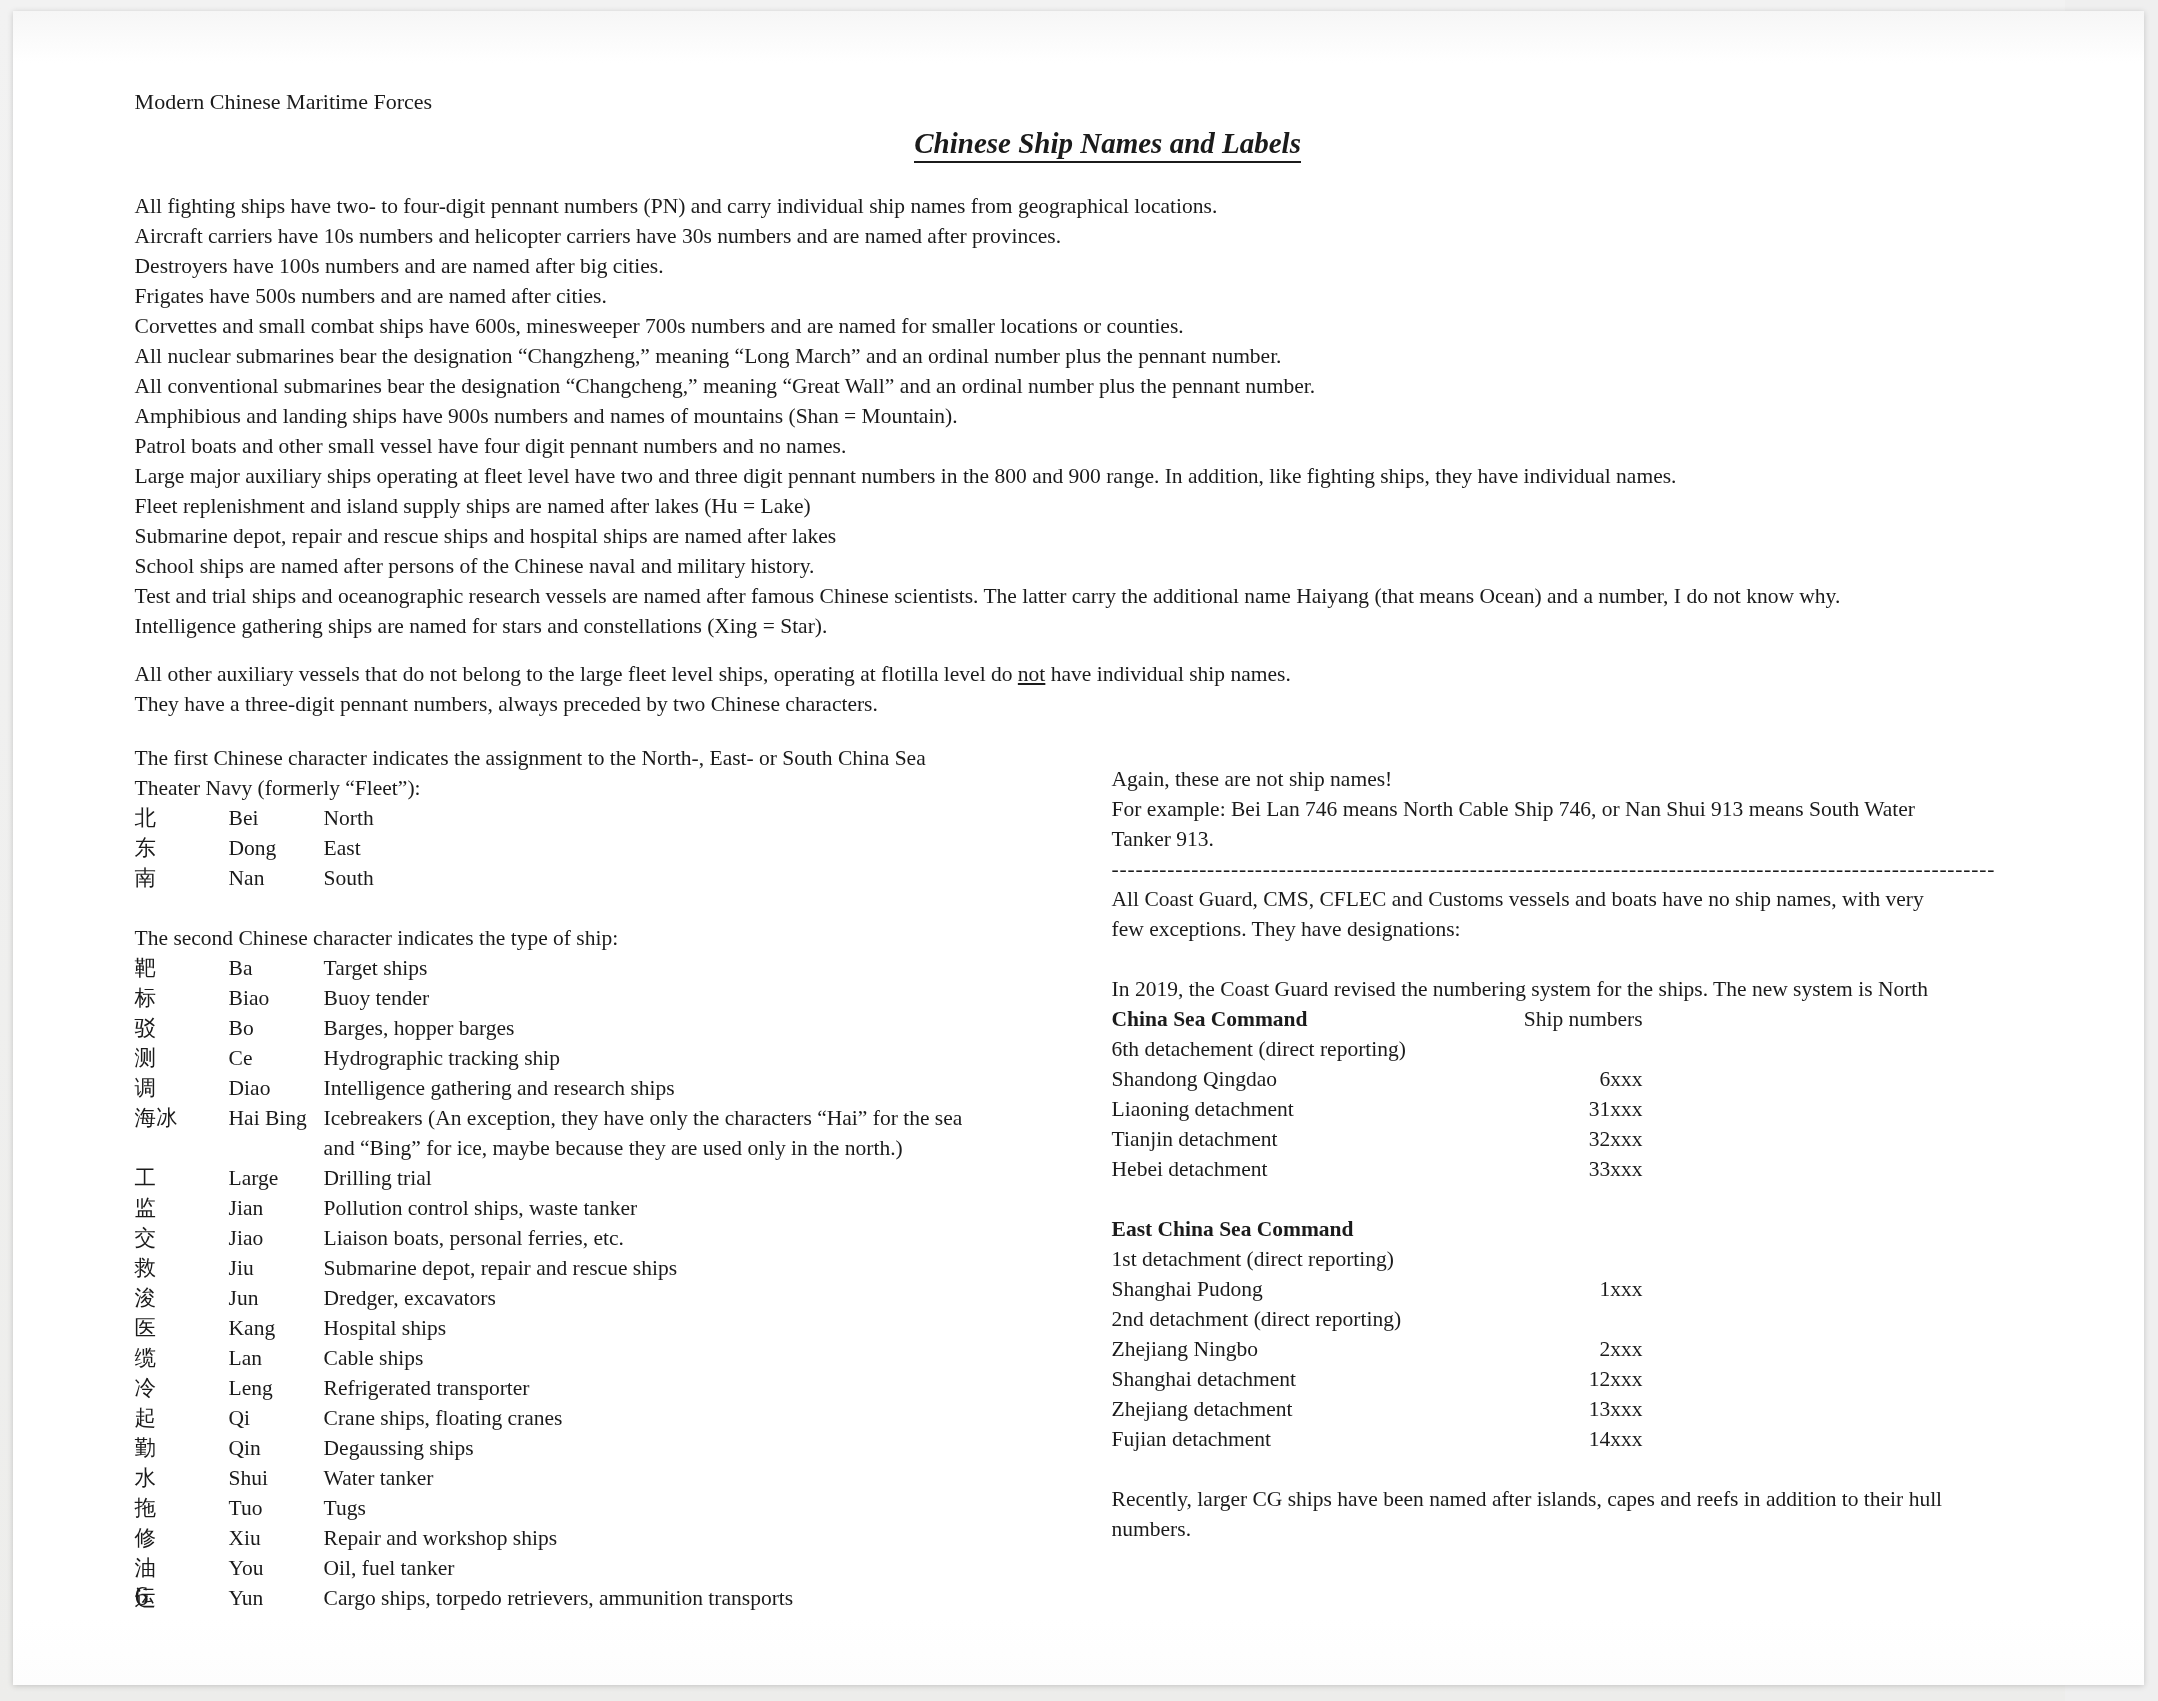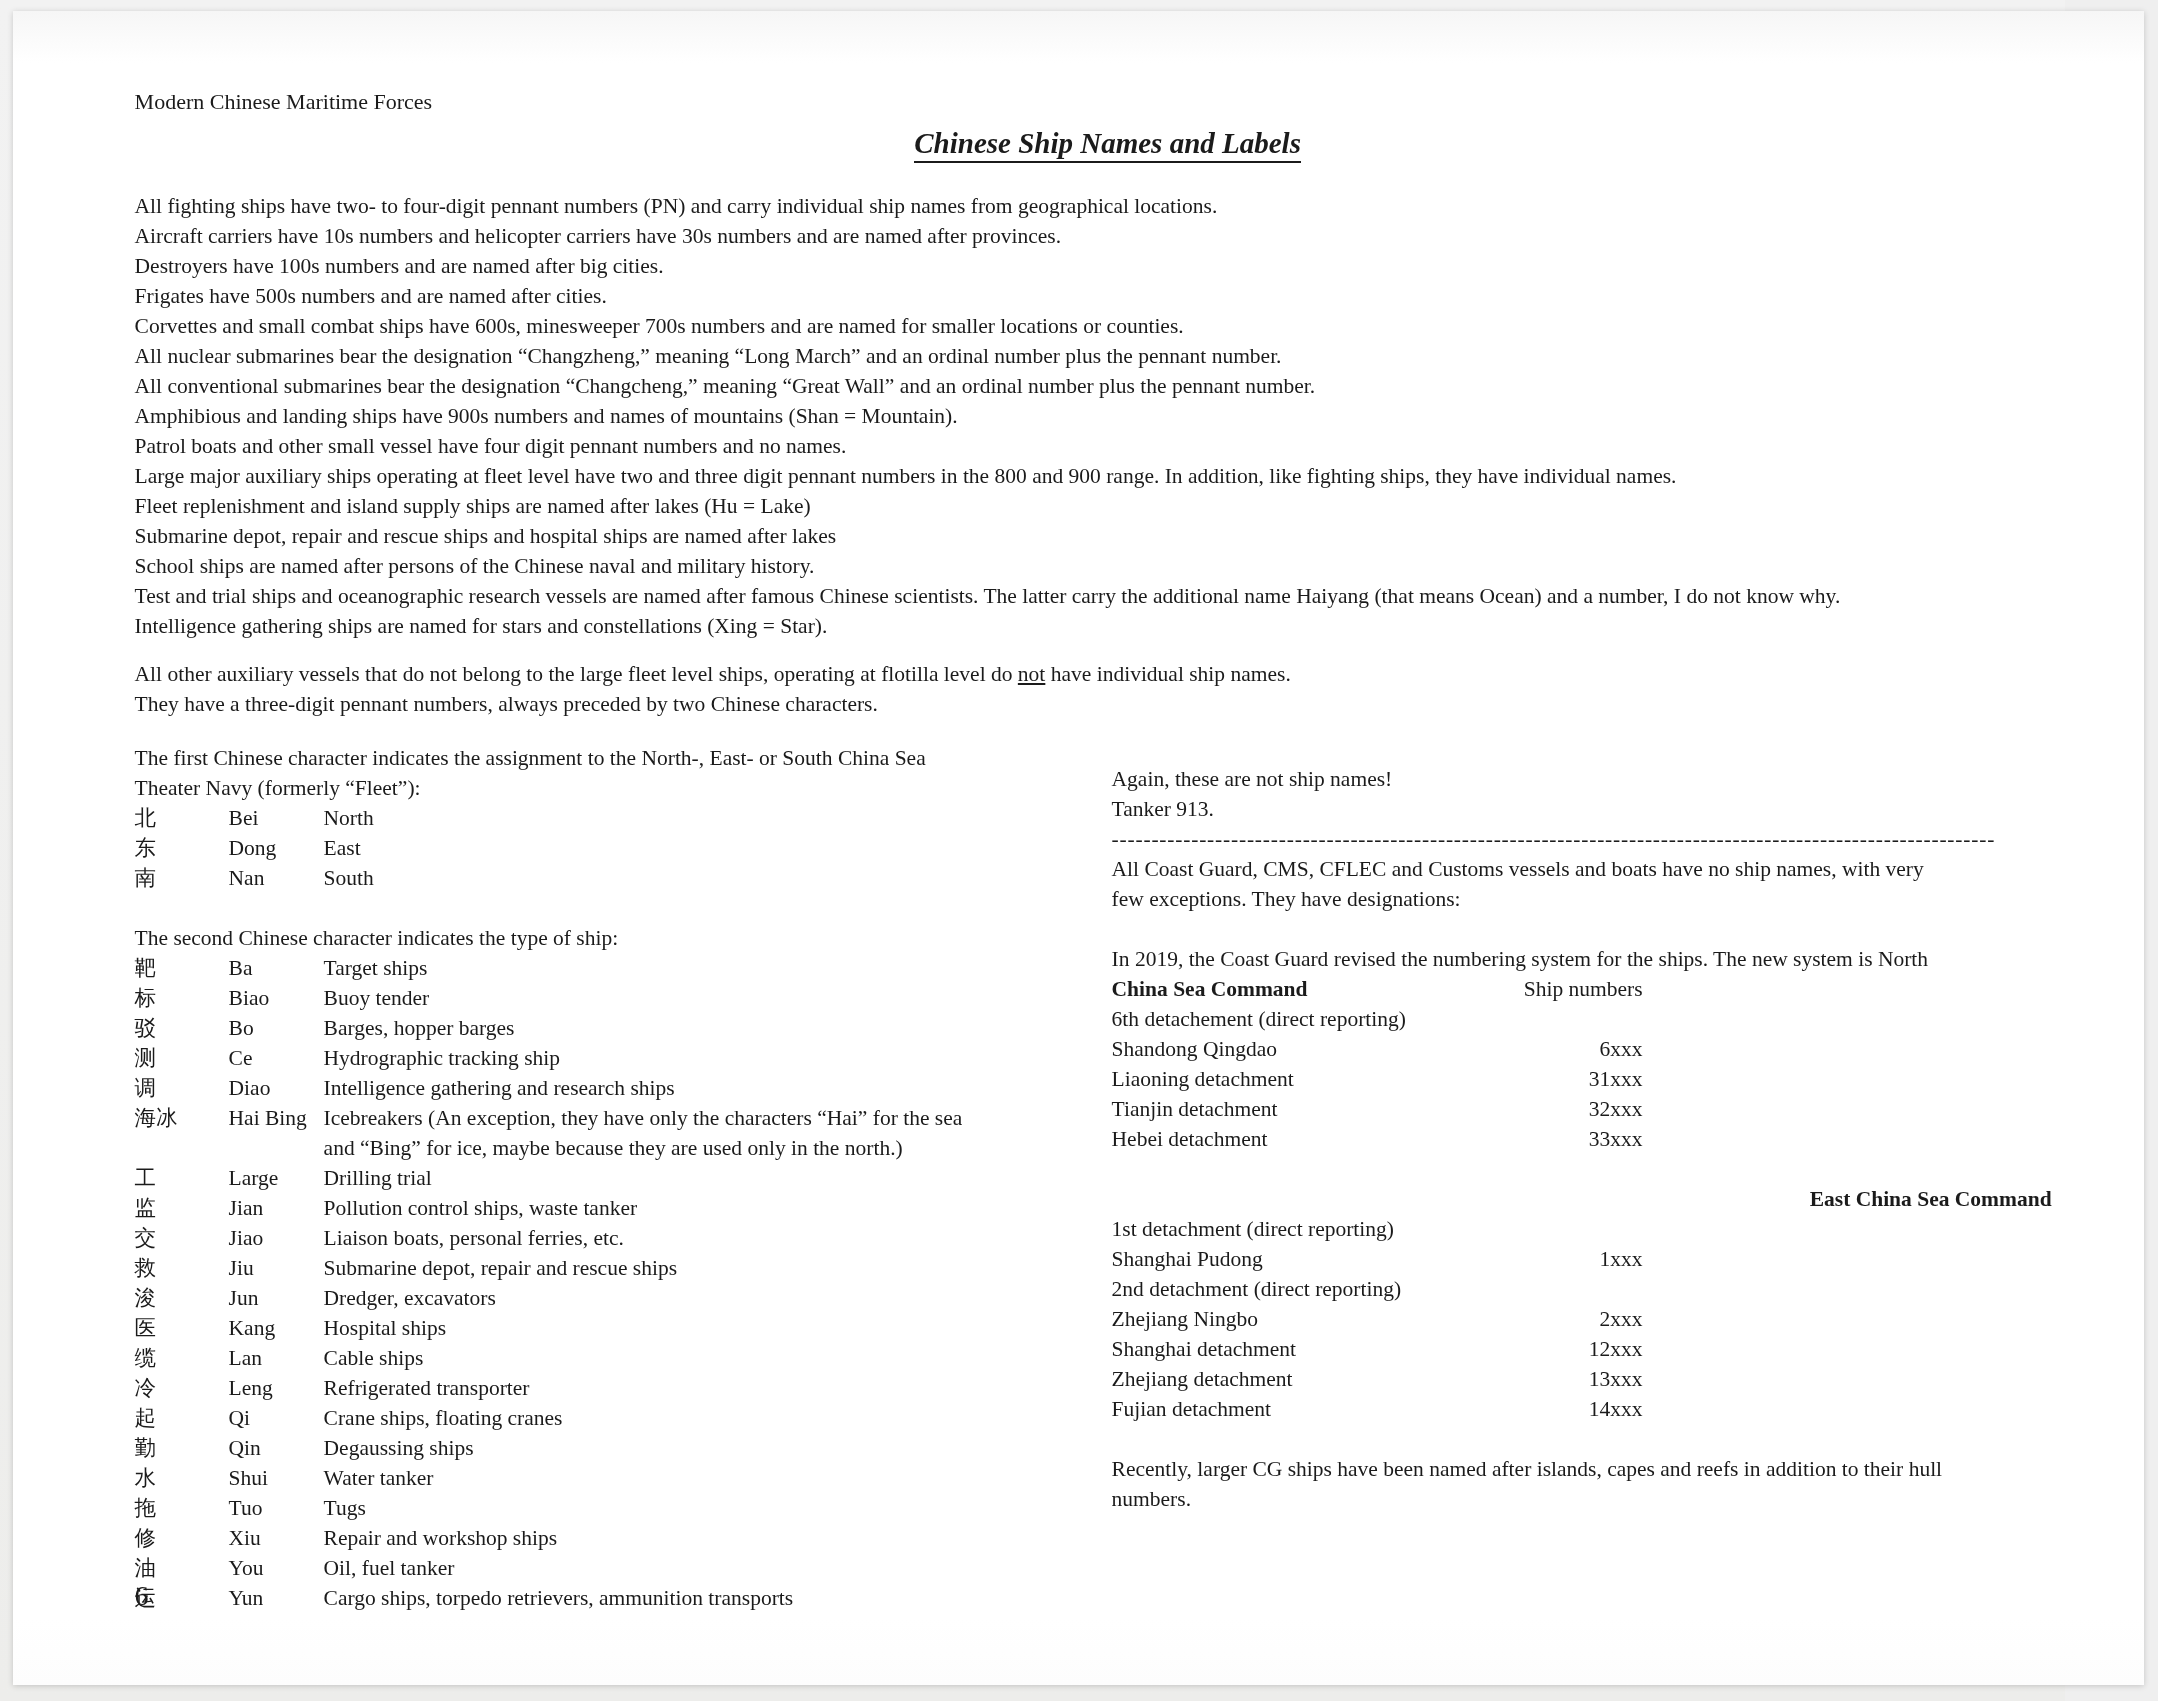--- a/index.html
+++ b/index.html
@@ -58,21 +58,21 @@
     white-space: nowrap;
   }
   .intro   { position: absolute; left: 122px; top: 180px; }
   .flotilla{ position: absolute; left: 122px; top: 648px; }
   .columns { position: absolute; left: 122px; top: 724px; right: 0; }
   .col-left  { position: absolute; left: 0; top: 0; margin-top: 8px; }
   .col-right { position: absolute; left: 977px; top: 29px; width: 940px; }
   .cchar { display: inline-block; width: 94px; }
   .cpin  { display: inline-block; width: 95px; }
   .cmean { display: inline; }
-  .b { font-weight: bold; text-align: right; }
+  .b { font-weight: bold; }
   .u { text-decoration: underline; }
   .cmd-row { position: relative; width: 531px; }
   .cmd-num { position: absolute; right: 0; top: 0; }
   .divider { letter-spacing: 0.8px; overflow: hidden; max-width: 919px; }
   .page-number {
     position: absolute;
     left: 122px;
     top: 1569px;
     font-size: 28px;
     line-height: 32px;
@@ -143,20 +143,21 @@
         <div class="line trow"><span class="cchar">勤</span><span class="cpin">Qin</span><span class="cmean">Degaussing ships</span></div>
         <div class="line trow"><span class="cchar">水</span><span class="cpin">Shui</span><span class="cmean">Water tanker</span></div>
         <div class="line trow"><span class="cchar">拖</span><span class="cpin">Tuo</span><span class="cmean">Tugs</span></div>
         <div class="line trow"><span class="cchar">修</span><span class="cpin">Xiu</span><span class="cmean">Repair and workshop ships</span></div>
         <div class="line trow"><span class="cchar">油</span><span class="cpin">You</span><span class="cmean">Oil, fuel tanker</span></div>
         <div class="line trow"><span class="cchar">运</span><span class="cpin">Yun</span><span class="cmean">Cargo ships, torpedo retrievers, ammunition transports</span></div>
       </div>
 
       <div class="col-right">
         <div class="line">Again, these are not ship names!</div>
+        <div class="line">For example: Bei Lan 746 means North Cable Ship 746, or Nan Shui 913 means South Water</div>
         <div class="line">Tanker 913.</div>
         <div class="line divider">---------------------------------------------------------------------------------------------------------------</div>
         <div class="line">All Coast Guard, CMS, CFLEC and Customs vessels and boats have no ship names, with very</div>
         <div class="line">few exceptions. They have designations:</div>
         <div class="line"></div>
         <div class="line">In 2019, the Coast Guard revised the numbering system for the ships. The new system is North</div>
 
         <div class="line cmd-row"><span class="b">China Sea Command</span><span class="cmd-num">Ship numbers</span></div>
         <div class="line cmd-row"><span>6th detachement (direct reporting)</span><span class="cmd-num"></span></div>
         <div class="line cmd-row"><span>Shandong Qingdao</span><span class="cmd-num">6xxx</span></div>

